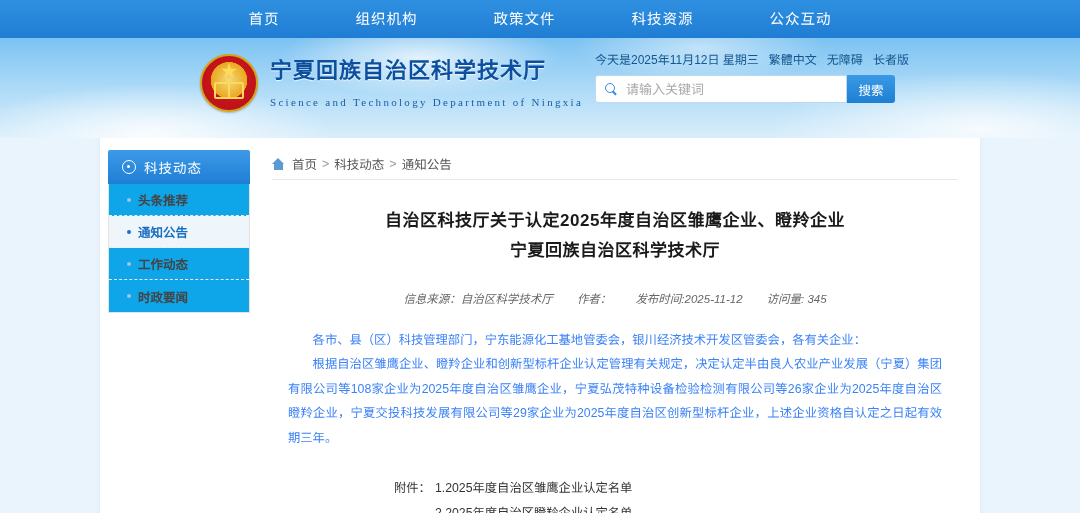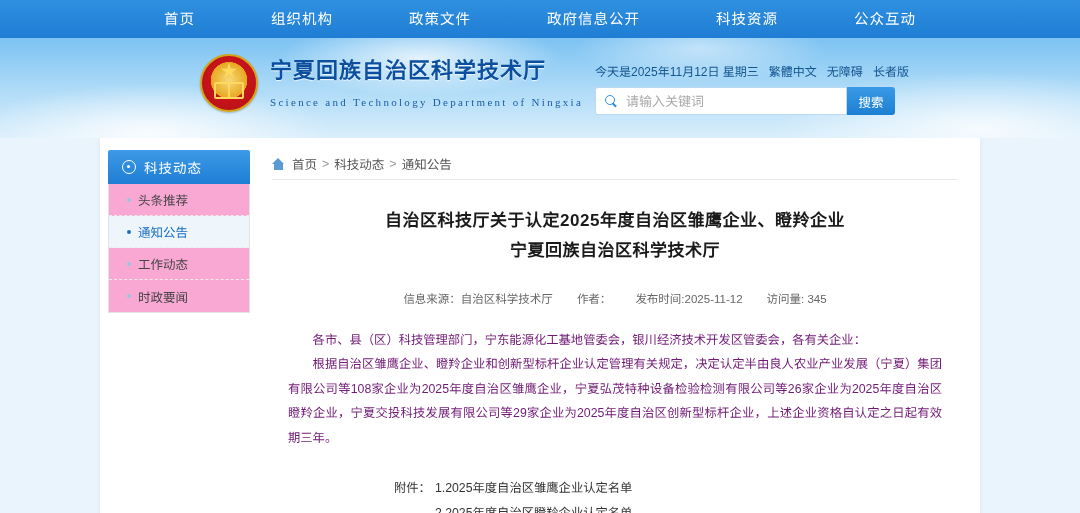--- a/index.html
+++ b/index.html
@@ -97,21 +97,21 @@
     font-family: "Liberation Serif", serif;
     font-size: 11px;
     color: #1b5fa8;
     letter-spacing: 2.3px;
     margin-top: 12px;
   }
 
   
   .banner-right {
     position: absolute;
-    right: 185px; top: 24px;
+    right: 185px; top: 12px;
     width: 300px;
     margin-left: 48px;
   }
   .info-line {
     display: flex;
     align-items: center;
     font-size: 12px;
     color: #14568f;
     gap: 10px;
     justify-content: flex-start;
@@ -221,21 +221,22 @@
     content: "";
     position: absolute;
     left: 4px; top: 4px;
     width: 3px; height: 3px;
     background: #fff;
     border-radius: 50%;
   }
   .sidebar-list {
     border: 1px solid #e3e3e3;
     border-top: 0;
-    background: #f9a8d4;
+    background: #0ea5e9;
+    font-weight: bold;
   }
   .sidebar-item {
     height: 32px;
     display: flex;
     align-items: center;
     font-size: 12.5px;
     color: #444;
     padding-left: 18px;
     gap: 7px;
     border-bottom: 1px dashed #ececec;
@@ -308,25 +309,26 @@
   }
   .article-meta {
     margin-top: 24px;
     text-align: center;
     font-size: 11.5px;
     color: #666;
     display: flex;
     justify-content: center;
     gap: 24px;
     flex-wrap: wrap;
+    font-style: italic;
   }
   .article-body {
     margin-top: 22px;
     font-size: 12.3px;
-    color: #701a75;
+    color: #3b82f6;
     line-height: 2.0;
     text-align: justify;
     padding: 0 6px;
   }
   .article-body p { margin: 0; text-indent: 2em; }
   .attachments {
     margin-top: 26px;
     padding-left: 112px;
     font-size: 12.3px;
     color: #333;
@@ -337,21 +339,20 @@
   .attach-list { display: flex; flex-direction: column; }
   .attach-item { cursor: pointer; }
 </style>
 </head>
 <body>
 
 <div class="topnav">
   <div class="nav-item">首页</div>
   <div class="nav-item">组织机构</div>
   <div class="nav-item">政策文件</div>
-  <div class="nav-item">政府信息公开</div>
   <div class="nav-item">科技资源</div>
   <div class="nav-item">公众互动</div>
 </div>
 
 <div class="banner">
   <div class="banner-inner">
     <div class="logo-block">
       <div class="emblem"></div>
       <div class="site-title-wrap">
         <div class="site-title-cn">宁夏回族自治区科学技术厅</div>

